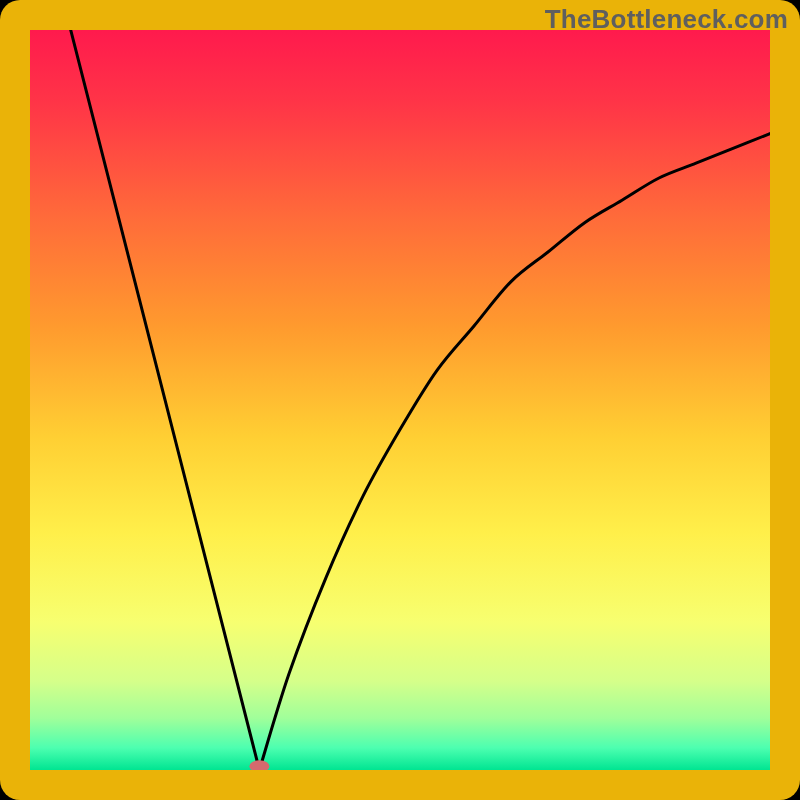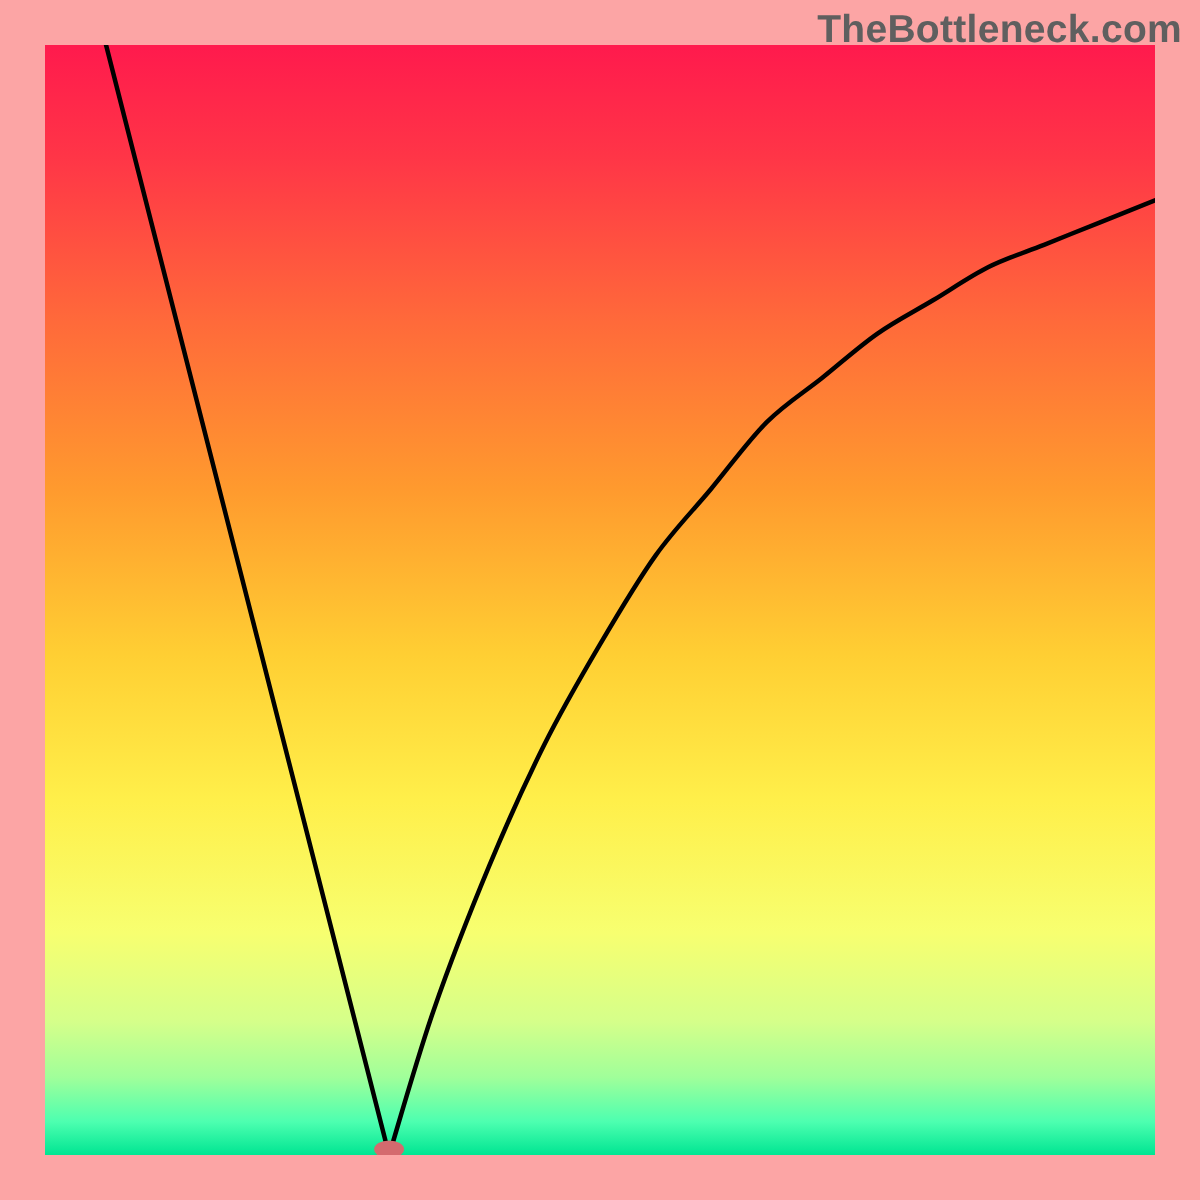--- a/index.html
+++ b/index.html
@@ -7,21 +7,22 @@
     padding: 0;
     width: 800px;
     height: 800px;
     overflow: hidden;
     background: #000;
     font-family: Arial, Helvetica, sans-serif;
   }
   .frame {
     position: absolute;
     inset: 0;
-    background: #fca5a5;
+    background: #eab308;
+    border-radius: 20px;
   }
   .plot {
     position: absolute;
     left: 30px;
     top: 30px;
     width: 740px;
     height: 740px;
     overflow: hidden;
   }
   .watermark {

